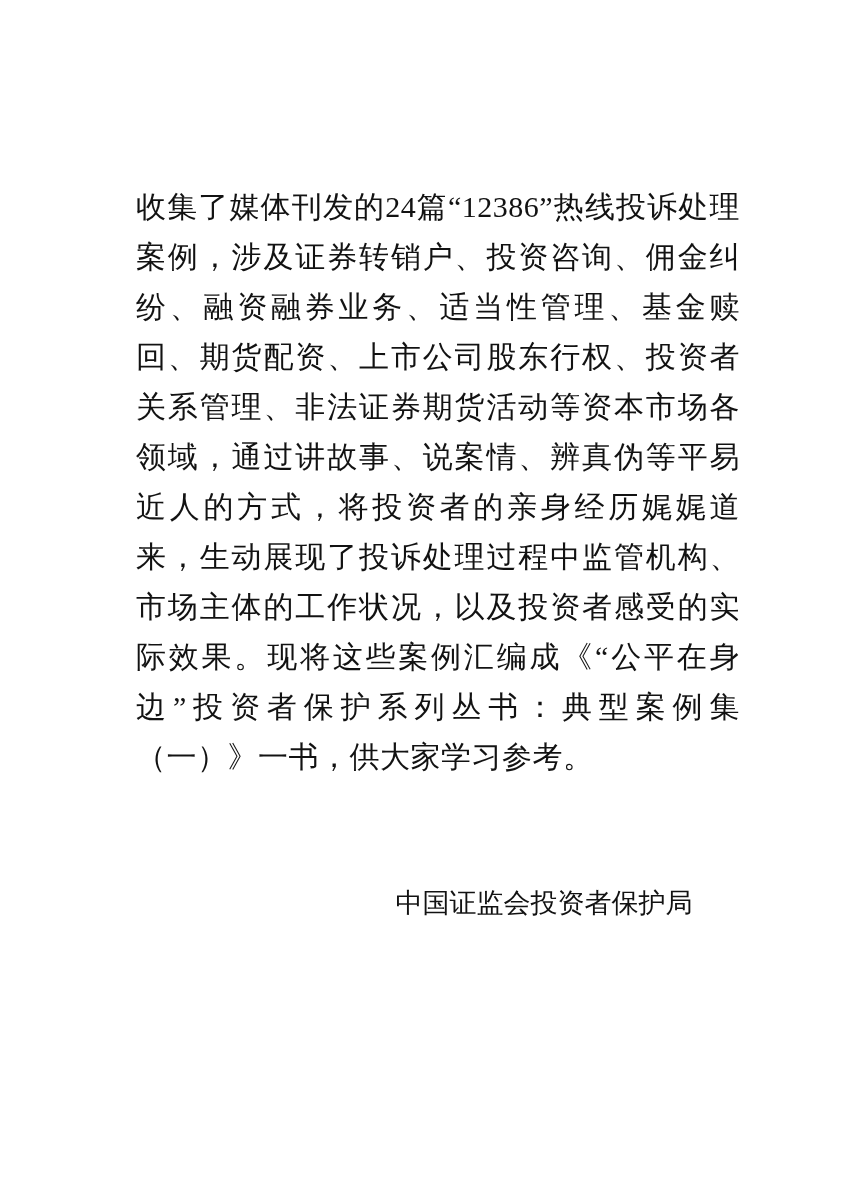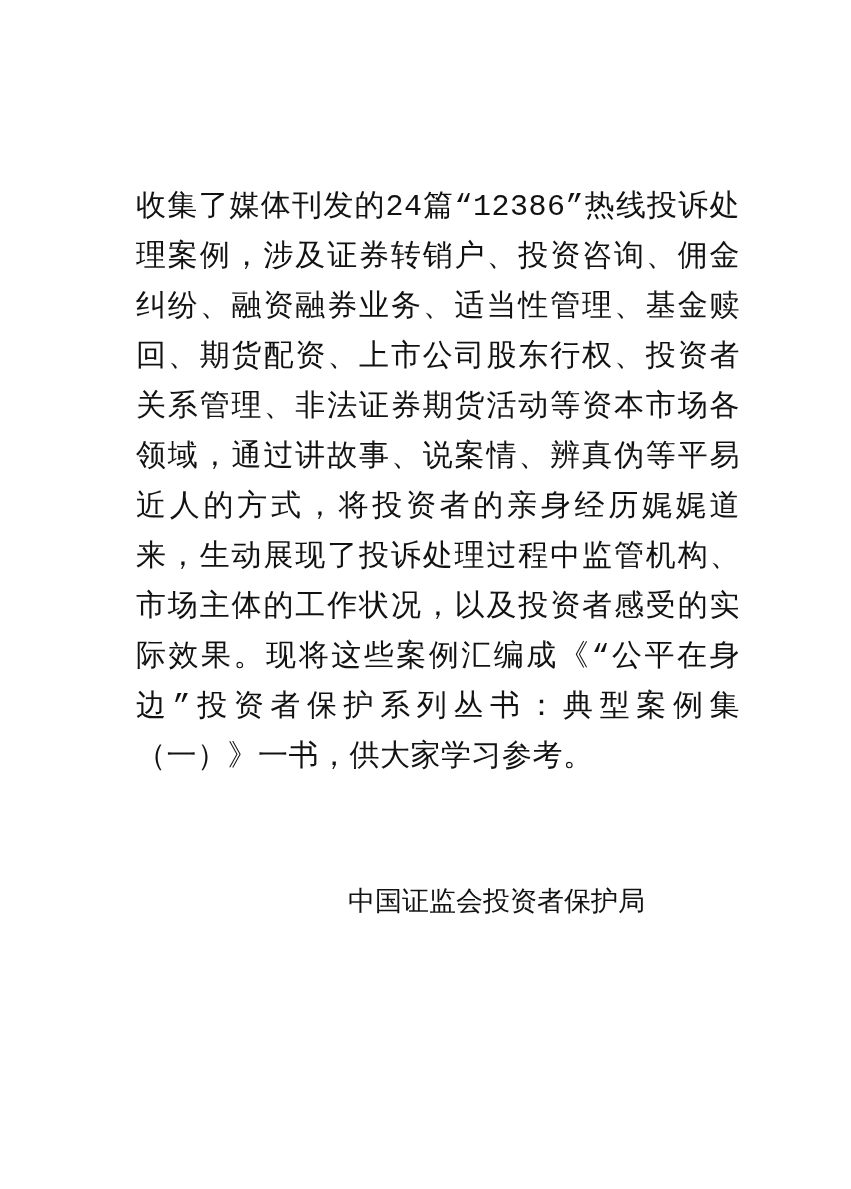--- a/index.html
+++ b/index.html
@@ -6,21 +6,21 @@
     margin: 0;
     padding: 0;
     background: #ffffff;
   }
   .page {
     position: relative;
     width: 851px;
     height: 1189px;
     background: #ffffff;
     overflow: hidden;
-    font-family: Liberation Mono, monospace;
+    font-family: Liberation Serif, serif;
     color: #000000;
   }
   .body-block {
     position: absolute;
     left: 136px;
     top: 152px;
     width: 604px;
   }
   .body-text {
     font-size: 30px;
@@ -35,20 +35,21 @@
     position: absolute;
     left: 136px;
     top: 880px;
     width: 604px;
   }
   .sig-line {
     font-size: 27px;
     line-height: 47px;
     color: #121212;
     padding-left: 212px;
+    text-align: center;
   }
   .sig-line.date {
     padding-left: 324px;
   }
 </style>
 </head>
 <body>
 
 <div class="page">
 

